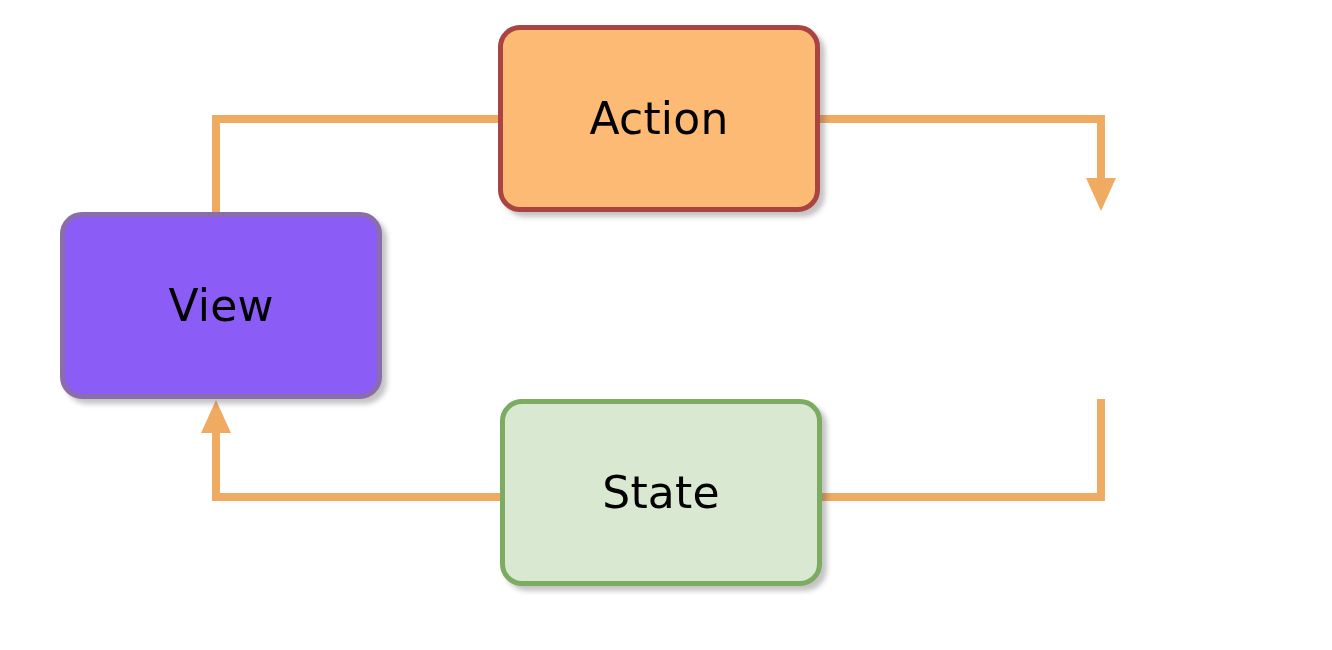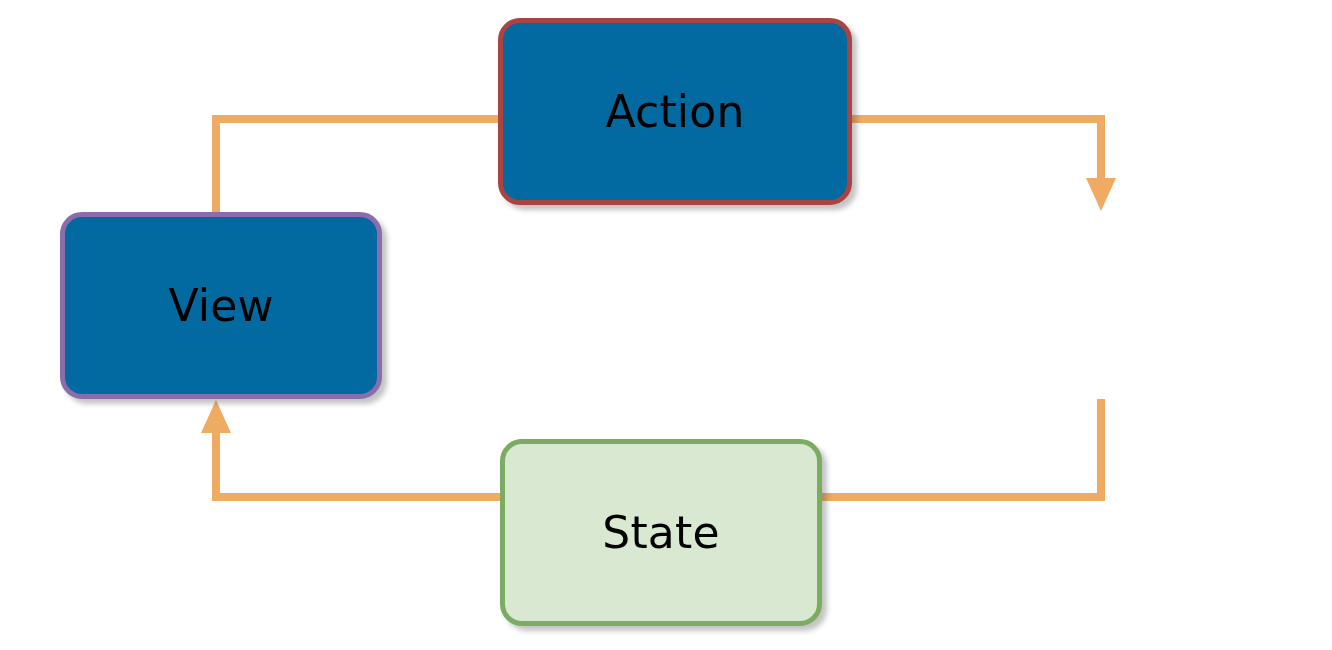--- a/index.html
+++ b/index.html
@@ -38,39 +38,38 @@
   }
   .node-label {
     font-size: 44px;
     line-height: 1;
     color: #000000;
     letter-spacing: 0.2px;
     white-space: nowrap;
     user-select: none;
   }
   #node-action {
-    left: 498px;  top: 18px;  width: 354px;  height: 187px;
-    background: #0369a1;
+    left: 498px;  top: 25px;  width: 322px;  height: 187px;
+    background: #fdba74;
     border-color: #a94442;
   }
   #node-view {
     left: 60px;   top: 212px; width: 322px;  height: 187px;
-    background: #0369a1;
+    background: #8b5cf6;
     border-color: #8a6daa;
   }
   #node-reactor {
     left: 940px;  top: 212px; width: 322px;  height: 187px;
     background: #dde6f7;
     border-color: #6b85b8;
   }
   #node-state {
     left: 500px;  top: 399px; width: 322px;  height: 187px;
     background: #d9e8d0;
     border-color: #7cab62;
-    margin-top: 40px;
   }
 </style>
 </head>
 <body>
 
 <div id="canvas">
 
   <svg id="edges" viewBox="0 0 1332 650" xmlns="http://www.w3.org/2000/svg">
 
     <g>

